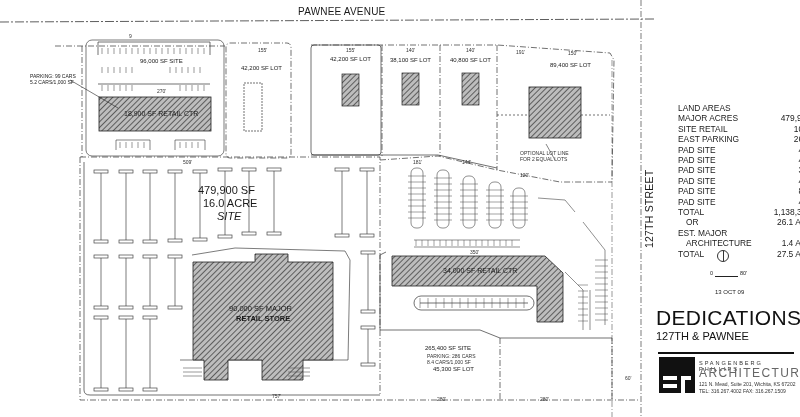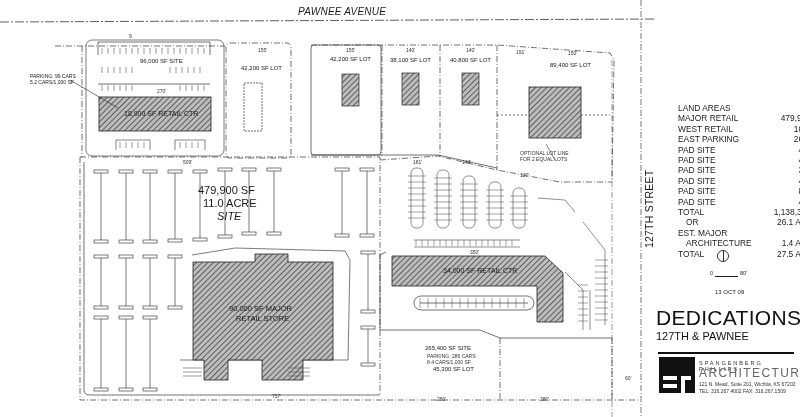--- a/index.html
+++ b/index.html
@@ -315,21 +315,21 @@
       <line x1="484" y1="298" x2="484" y2="308"></line>
       <line x1="492" y1="298" x2="492" y2="308"></line>
       <line x1="500" y1="298" x2="500" y2="308"></line>
       <line x1="508" y1="298" x2="508" y2="308"></line>
       <line x1="516" y1="298" x2="516" y2="308"></line>
       <line x1="524" y1="298" x2="524" y2="308"></line>
   </g>
   <line x1="546" y1="144" x2="555" y2="160" stroke="#333" stroke-width="0.6"></line>
 </svg>
 
-<div class="lbl t-road" style="left:298px;top:6px;font-style:italic;">PAWNEE AVENUE</div>
+<div class="lbl t-road" style="left:298px;top:6px;">PAWNEE AVENUE</div>
 <div class="lbl t-road vert" style="left:643px;top:248px;font-size:10.5px;">127TH STREET</div>
 
 <div class="lbl t-small" style="left:140px;top:58px;">96,000 SF SITE</div>
 <div class="lbl t-med" style="left:124px;top:110px;">18,900 SF RETAIL CTR</div>
 <div class="lbl t-small" style="left:30px;top:73px;font-size:5px;">PARKING: 99 CARS</div>
 <div class="lbl t-small" style="left:30px;top:79px;font-size:5px;">5.2 CARS/1,000 SF</div>
 <div class="lbl t-dim" style="left:157px;top:88px;">270'</div>
 <div class="lbl t-dim" style="left:129px;top:33px;">9</div>
 
 <div class="lbl t-small" style="left:241px;top:65px;">42,200 SF LOT</div>
@@ -343,46 +343,46 @@
 <div class="lbl t-small" style="left:550px;top:62px;">89,400 SF LOT</div>
 <div class="lbl t-dim" style="left:568px;top:50px;">150'</div>
 <div class="lbl t-dim" style="left:516px;top:49px;">191'</div>
 <div class="lbl t-small" style="left:433px;top:366px;">45,300 SF LOT</div>
 <div class="lbl t-dim" style="left:540px;top:396px;">280'</div>
 
 <div class="lbl t-dim" style="left:520px;top:150px;">OPTIONAL LOT LINE</div>
 <div class="lbl t-dim" style="left:520px;top:156px;">FOR 2 EQUAL LOTS</div>
 
 <div class="lbl t-big" style="left:198px;top:184px;">479,900 SF</div>
-<div class="lbl t-big" style="left:203px;top:197px;">11.0 ACRE</div>
+<div class="lbl t-big" style="left:203px;top:197px;">16.0 ACRE</div>
 <div class="lbl t-big" style="left:217px;top:210px;font-style:italic;">SITE</div>
 <div class="lbl t-bld" style="left:229px;top:304px;">90,000 SF MAJOR</div>
-<div class="lbl t-bld" style="left:236px;top:314px;">RETAIL STORE</div>
+<div class="lbl t-bld" style="left:236px;top:314px;font-weight:bold;">RETAIL STORE</div>
 <div class="lbl t-dim" style="left:183px;top:159px;">509'</div>
 <div class="lbl t-dim" style="left:272px;top:393px;">757'</div>
 
 <div class="lbl t-med" style="left:443px;top:267px;">34,000 SF RETAIL CTR</div>
 <div class="lbl t-small" style="left:425px;top:345px;">265,400 SF SITE</div>
 <div class="lbl t-dim" style="left:427px;top:353px;">PARKING: 286 CARS</div>
 <div class="lbl t-dim" style="left:427px;top:359px;">8.4 CARS/1,000 SF</div>
 <div class="lbl t-dim" style="left:470px;top:249px;">350'</div>
 <div class="lbl t-dim" style="left:437px;top:396px;">280'</div>
 <div class="lbl t-dim" style="left:462px;top:159px;">144'</div>
 <div class="lbl t-dim" style="left:520px;top:172px;">120'</div>
 <div class="lbl t-dim" style="left:413px;top:159px;">181'</div>
 <div class="lbl t-dim" style="left:625px;top:375px;">60'</div>
 
 <div id="legend">
   <div>LAND AREAS</div>
   <div class="row">
-      <span class="k">MAJOR RETAIL</span>
+      <span class="k">MAJOR ACRES</span>
       <span class="v">479,900 SF</span>
     </div>
   <div class="row">
-      <span class="k">WEST RETAIL</span>
+      <span class="k">SITE RETAIL</span>
       <span class="v">100,200</span>
     </div>
   <div class="row">
       <span class="k">EAST PARKING</span>
       <span class="v">265,400</span>
     </div>
   <div class="row">
       <span class="k">PAD SITE</span>
       <span class="v">42,200</span>
     </div>

